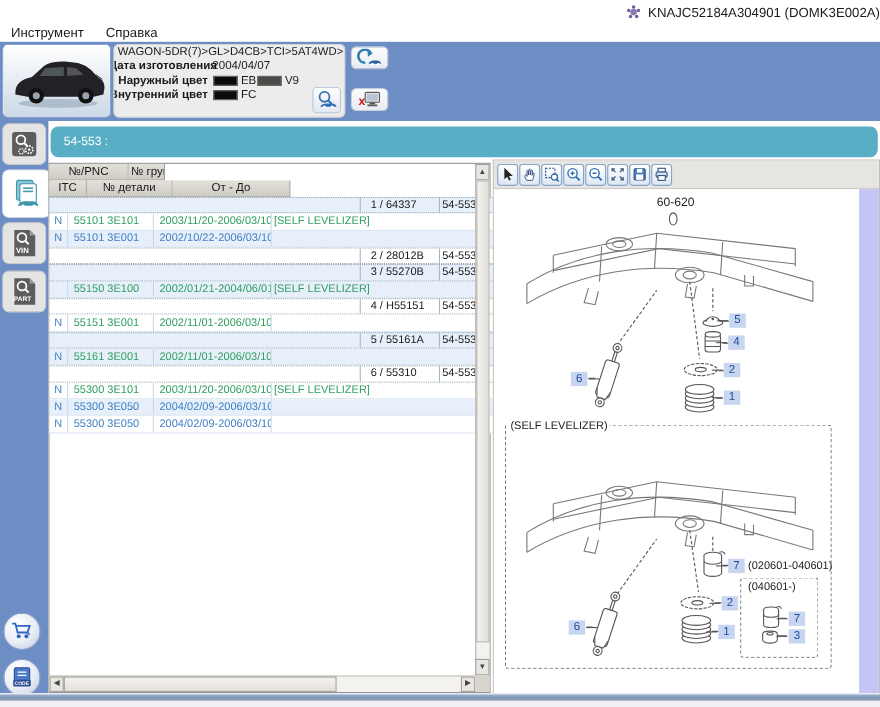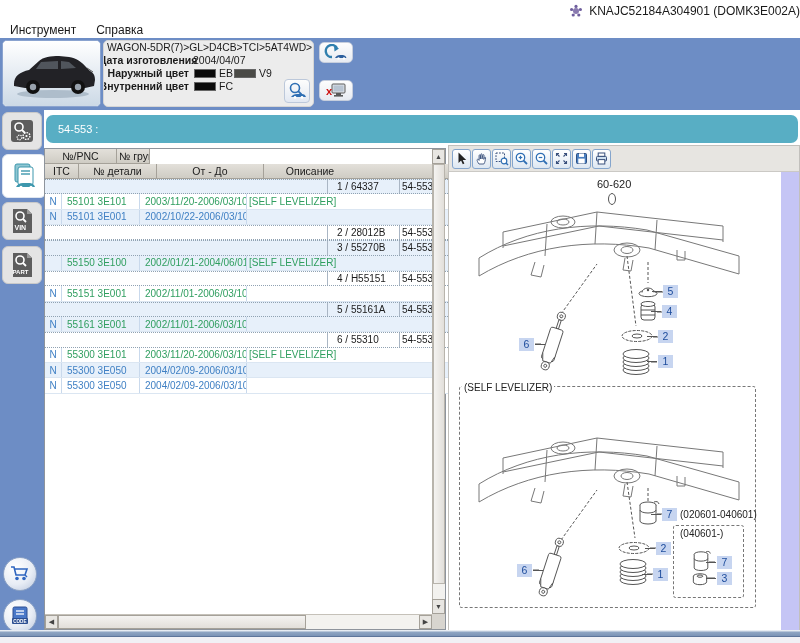--- a/index.html
+++ b/index.html
@@ -249,21 +249,20 @@
 
 <div class="table-panel">
   <div class="thead-row">
     <div class="th th1b">№/PNC</div>
     <div class="th th1c">№ груп</div>
   </div>
   <div class="thead-row">
     <div class="th th2a">ITC</div>
     <div class="th th2b">№ детали</div>
     <div class="th th2c">От - До</div>
-    <div class="th th2d">Описание</div>
   </div>
   <div class="scrollup-btn">▲</div>
 
   <div class="rows">
 
       <div class="trow row-pnc shaded">
         <span class="c c-itc"></span>
         <span class="c c-part"></span>
         <span class="c c-from"></span>
         <span class="c c-desc"></span>

